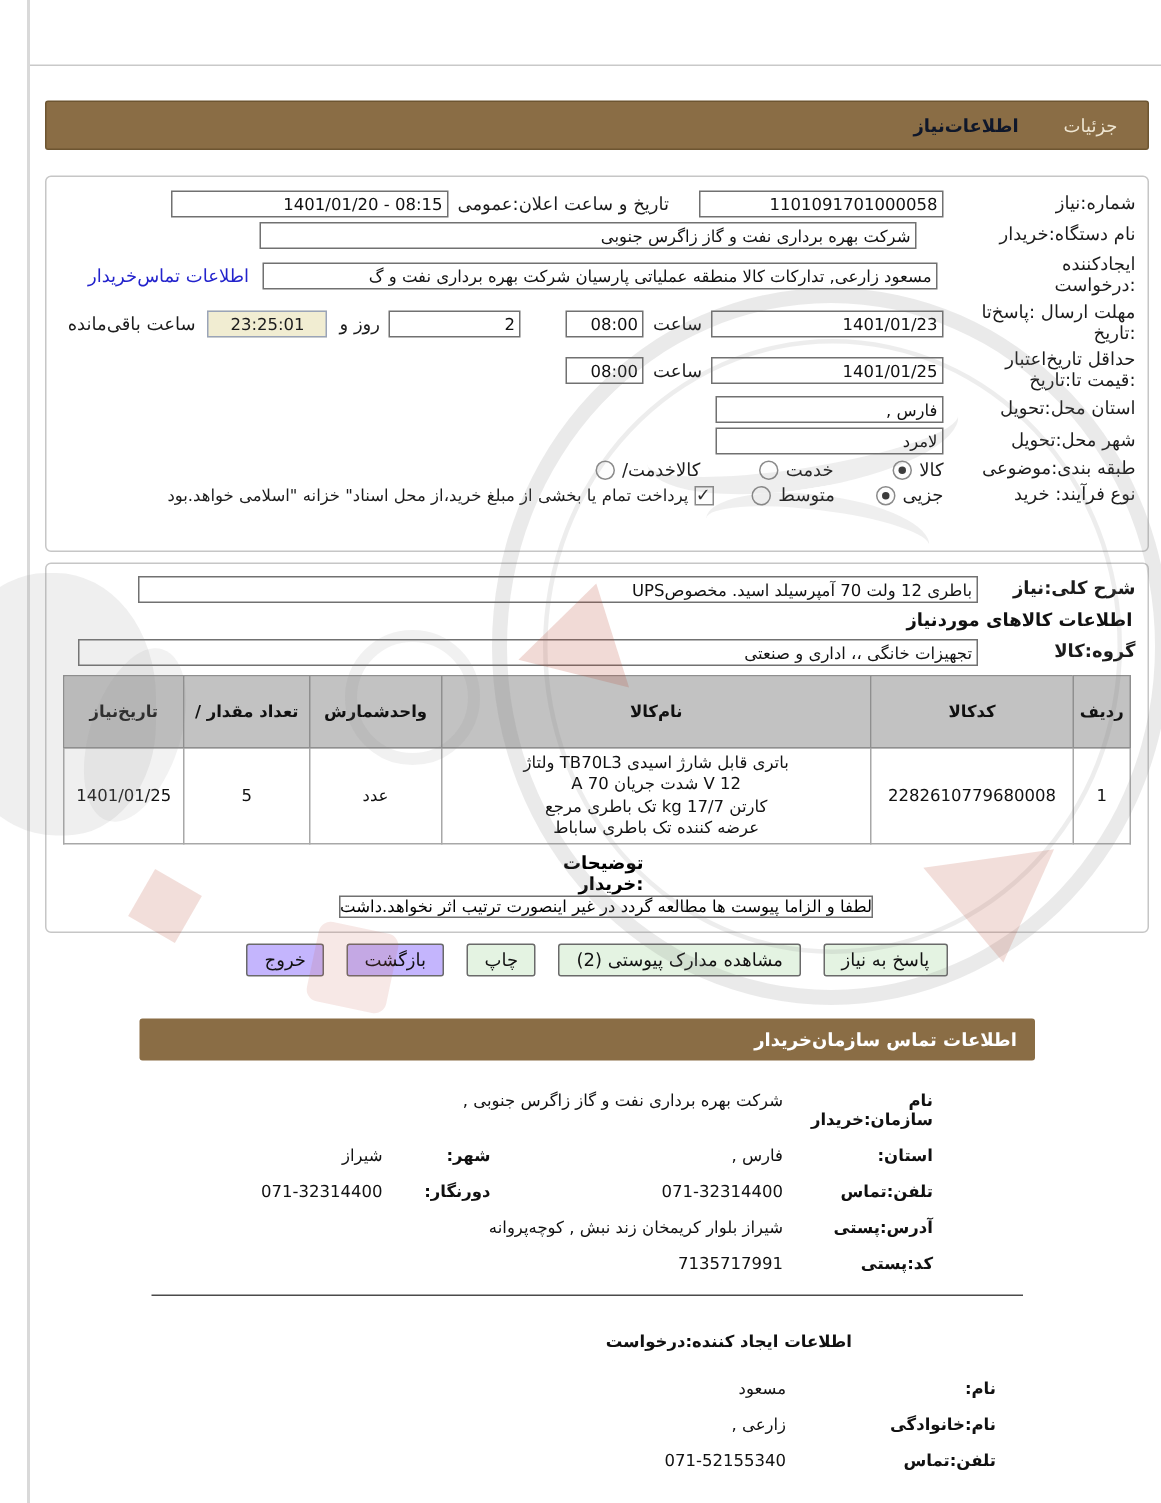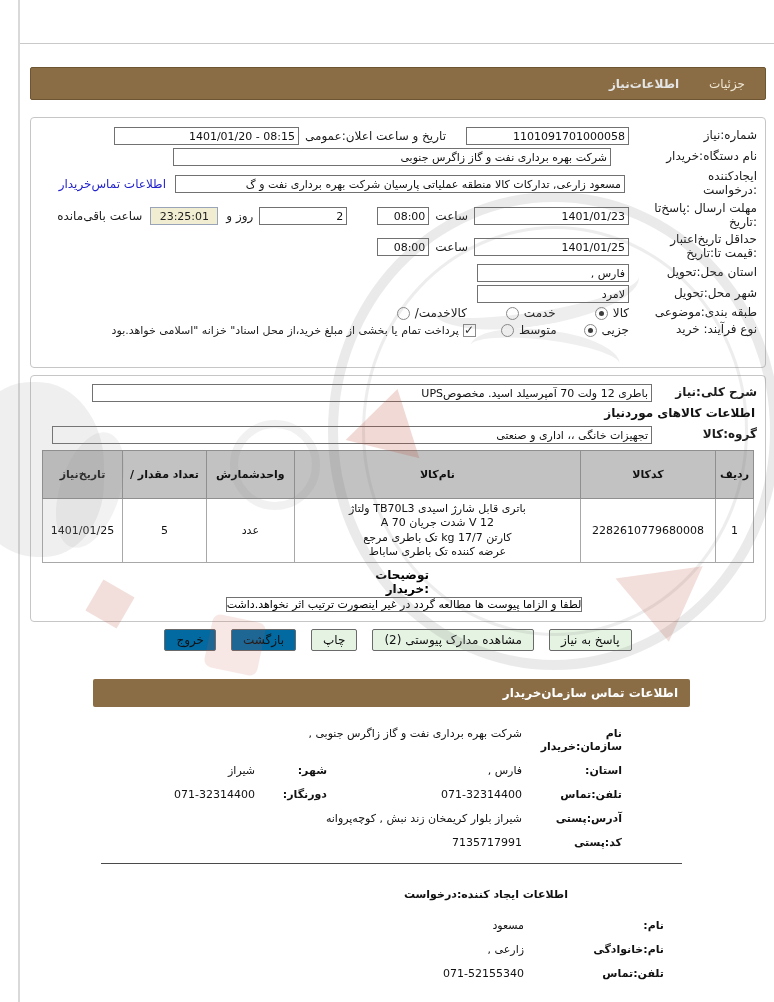--- a/index.html
+++ b/index.html
@@ -19,33 +19,33 @@
   .wm-red2 { position:absolute; left:620px; top:572px; width:0; height:0; border-left:44px solid transparent; border-right:44px solid transparent; border-top:70px solid rgba(185,70,50,.18); transform:rotate(-8deg); }
   .wm-red3 { position:absolute; left:92px; top:586px; width:36px; height:36px; background:rgba(185,70,50,.18); transform:rotate(30deg); }
   .wm-red4 { position:absolute; left:208px; top:618px; width:54px; height:54px; background:rgba(200,90,80,.14); transform:rotate(12deg); border-radius:8px; }
   .wm-gray1 { position:absolute; left:430px; top:260px; width:210px; height:66px; border-radius:50%; border-bottom:14px solid rgba(120,120,120,.13); transform:rotate(-9deg); }
   .wm-gray2 { position:absolute; left:470px; top:330px; width:150px; height:50px; border-radius:50%; border-top:10px solid rgba(120,120,120,.12); transform:rotate(7deg); }
   .wm-gray3 { position:absolute; left:230px; top:420px; width:90px; height:90px; border:8px solid rgba(140,140,140,.12); border-radius:50%; }
 
   
   .tabbar { position:absolute; left:30px; top:67px; width:736px; height:33px; background:#8a6d45; border:1px solid #6d5531; border-radius:2px; display:flex; align-items:center; gap:30px; padding:0 20px; z-index:2; }
   .tab { color:#efe6d2; font-size:12px; cursor:pointer; }
-  .tab.active { color:#e5e5e5; font-weight:bold; }
+  .tab.active { color:#0f172a; font-weight:bold; }
 
   .panel { position:absolute; left:30px; width:736px; background:#fff; border:1px solid #c6c6c6; border-radius:4px; z-index:2; }
   .panel1 { top:117px; height:251px; padding:9px 8px 6px 8px; }
   .panel2 { top:375px; height:247px; padding:8px 8px 6px 8px; }
 
   .frow { display:flex; align-items:center; margin-bottom:3px; font-size:12px; color:#1c1c1c; }
   .flabel { width:128px; flex-shrink:0; line-height:1.15; }
   .flabel .l2 { display:block; }
   .blabel { font-weight:bold; }
   .ibox { border:1px solid #717171; height:18px; font-size:11px; font-family:inherit; padding:0 3px; direction:rtl; text-align:right; background:#fff; color:#111; }
   .sm { margin:0 6px 0 0; }
-  .countdown { border:1px solid #9aa4b8; background:#f1edd2; height:18px; width:68px; font-size:11px; display:flex; align-items:center; justify-content:center; margin:0 8px; }
+  .countdown { border:1px solid #9aa4b8; background:#f1edd2; height:18px; width:80px; font-size:11px; display:flex; align-items:center; justify-content:center; margin:0 8px; }
   .link { color:#2323cc; font-size:12px; margin-right:9px; cursor:pointer; white-space:nowrap;text-align:right; }
 
   .radio { width:13px; height:13px; border:1px solid #8a8a8a; border-radius:50%; background:#fdfdfd; position:relative; margin:0 5px; flex-shrink:0; display:inline-block; }
   .radio.sel::after { content:""; position:absolute; left:3px; top:3px; width:5px; height:5px; border-radius:50%; background:#3c3c3c; }
   .checkbox { width:13px; height:13px; border:1px solid #8a8a8a; background:#fdfdfd; position:relative; margin:0 4px; flex-shrink:0; display:inline-block; }
   .checkbox.checked::after { content:"✓"; position:absolute; left:0; top:-2px; font-size:12px; color:#2d2d2d; font-weight:bold; }
   .optgap { margin-right:34px; display:flex; align-items:center; }
   .note { font-size:11px; }
 
   .heading { font-weight:bold; font-size:12px; color:#111; margin:4px 2px 6px 2px; }
@@ -55,21 +55,21 @@
   table.goods td { border:1px solid #a8a8a8; font-size:11px; text-align:center; padding:3px 3px; color:#111; vertical-align:middle; }
   td.pre { white-space:pre-line; line-height:1.3; }
 
   .descrow { display:flex; align-items:center; margin-top:4px;flex-direction:column; }
   .desclabel { width:62px; font-weight:bold; font-size:12px; line-height:1.15; flex-shrink:0; }
   .descbox { border:1px solid #717171; height:27px; flex:1; display:flex; align-items:center; justify-content:center; font-size:11px;margin-left:12px; }
 
   .actions { position:absolute; left:30px; top:629px; width:736px; display:flex; justify-content:center; gap:15px; z-index:2; }
   .btn { height:22px; border:1px solid #6a6a6a; border-radius:2px; font-size:12px; font-family:inherit; padding:0 11px; cursor:pointer; color:#111; }
   .btn.green { background:#e4f3e2; }
-  .btn.pink { background:#0369a1; }
+  .btn.pink { background:#c4b5fd; }
 
   .contact { position:absolute; left:93px; top:679px; width:597px; z-index:2; font-size:11px; color:#111; }
   .cheader { height:28px; background:#8a6d45; border-radius:2px; color:#fff; font-weight:bold; font-size:12px; display:flex; align-items:center; padding:0 12px; }
   .cbody { padding:20px 68px 0 0; }
   .crow { display:flex; margin-bottom:11px; align-items:baseline; }
   .clabel { width:100px; font-weight:bold; flex-shrink:0; }
   .cvalue { width:195px; }
   .clabel2 { width:72px; font-weight:bold; flex-shrink:0; }
   .cvalue2 { flex:1; }
   .cdivider { margin:14px 8px 0 8px; border-top:1px solid #4a4a4a; }

